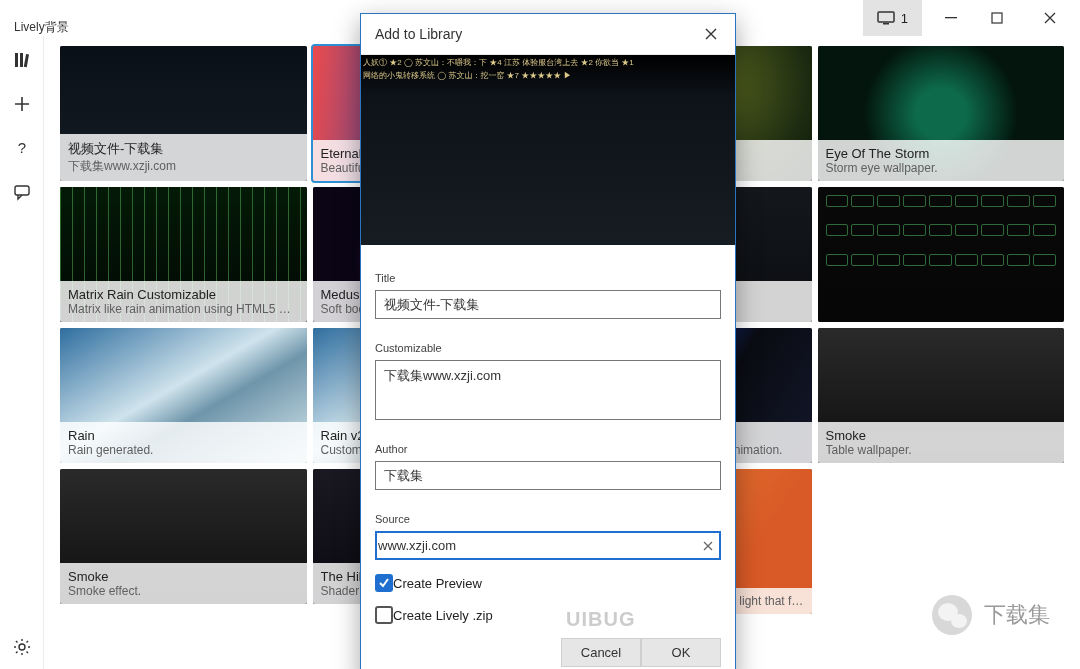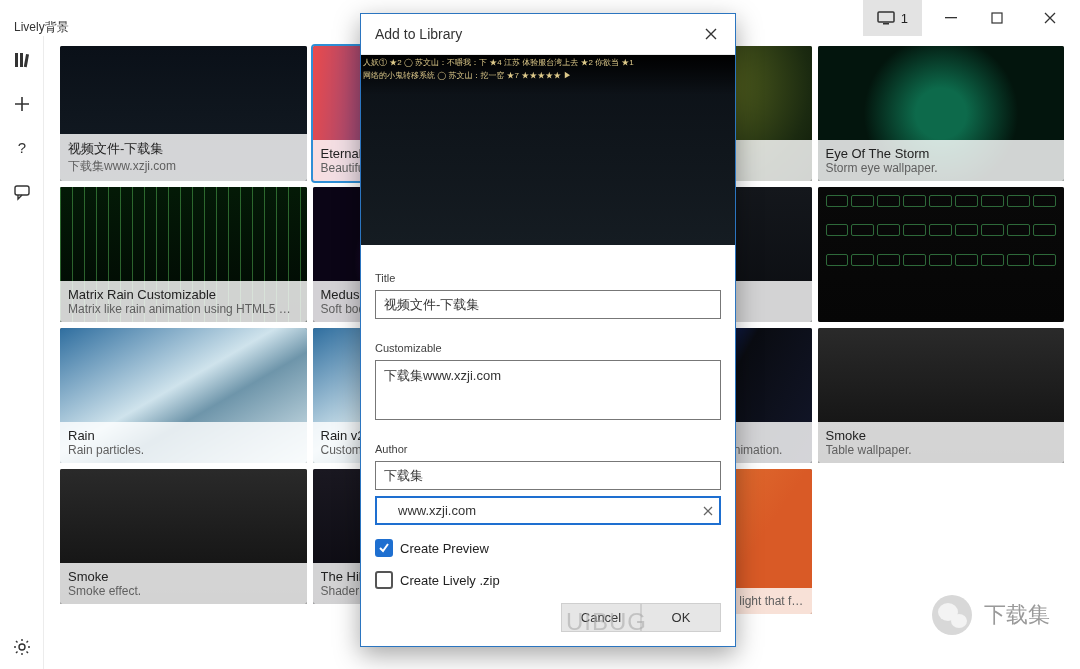--- a/index.html
+++ b/index.html
@@ -78,32 +78,32 @@
   }
   .modal-header{display:flex;align-items:center;justify-content:space-between;padding:10px 14px;border-bottom:1px solid #eaeaea}
   .modal-title{font-size:14px;color:#333}
   .modal-close{font-size:14px;color:#333;padding:4px}
   .modal-preview{height:190px;background:linear-gradient(#0b1016,#151c22);position:relative;overflow:hidden}
   .mp-top{position:absolute;top:0;left:0;right:0;height:40px;background:linear-gradient(#000,rgba(0,0,0,0));display:flex;flex-direction:column;gap:2px;padding:2px;font-size:8px;color:#ddc98a;overflow:hidden}
   .mp-line{white-space:nowrap}
   .modal-body{padding:10px 14px 14px;display:flex;flex-direction:column;gap:6px}
   .fl{font-size:11px;color:#404040;margin-top:17px}
   .tf{width:100%;border:1px solid var(--field-border);padding:6px 8px;font-size:13px;color:#333;outline:none;background:#fff}
-  .tf:focus,.tf.focus{border:2px solid var(--field-focus);padding:5px 21px}
+  .tf:focus,.tf.focus{border:2px solid var(--field-focus);padding:5px 1px}
   .ta{height:60px;resize:none;font-family:inherit}
   .source-wrap{position:relative}
   .source-wrap .clear{position:absolute;right:8px;top:50%;transform:translateY(-50%);color:#666;font-size:11px}
-  .chk-row{display:flex;align-items:center;gap:7px;margin-top:8px}
+  .chk-row{display:flex;align-items:center;gap:0;margin-top:8px}
   .chk{width:18px;height:18px;border:2px solid #555;border-radius:3px;display:flex;align-items:center;justify-content:center}
   .chk.checked{background:var(--field-focus);border-color:var(--field-focus);color:#fff}
   .modal-footer{display:flex;justify-content:flex-end;padding:0 14px 14px}
   .btn{min-width:80px;padding:6px 14px;background:var(--btn-grey);border:1px solid #cfcfcf;font-size:13px;color:#333;text-align:center}
 
   
-  .debug-water{position:absolute;left:566px;top:608px;font-size:24px;font-weight:400;color:rgba(170,170,170,.6);letter-spacing:1px}
+  .debug-water{position:absolute;left:566px;top:608px;font-size:20px;font-weight:700;color:rgba(170,170,170,.6);letter-spacing:1px}
   .wechat{position:absolute;right:30px;bottom:34px;display:flex;align-items:center;gap:12px;color:#9a9a9a;font-size:22px}
   .wc-icon{width:40px;height:40px;border-radius:50%;background:#c8c8c8;position:relative;opacity:.7}
   .wc-icon:before,.wc-icon:after{content:"";position:absolute;background:#eee;border-radius:50%}
   .wc-icon:before{width:20px;height:18px;left:6px;top:8px}
   .wc-icon:after{width:16px;height:14px;right:5px;bottom:7px}
 
   svg{display:block}
 </style>
 </head>
 <body>
@@ -266,21 +266,21 @@
                 <i></i>
                 <i></i>
                 <i></i>
               </div>
             </div>
           </div>
           <div class="card">
             <div class="thumb bg-wave"></div>
             <div class="overlay">
               <div class="ct">Rain</div>
-              <div class="cs">Rain particles.</div>
+              <div class="cs">Rain generated.</div>
             </div>
           </div>
           <div class="card">
             <div class="thumb bg-wave"></div>
             <div class="overlay">
               <div class="ct">Rain v2</div>
               <div class="cs">Customisable rain particles.</div>
             </div>
           </div>
           <div class="card">
@@ -338,20 +338,21 @@
       <span class="mp-line">网络的小鬼转移系统   ◯ 苏文山：挖一窑 ★7  ★★★★★  ▶</span>
     </div>
   </div>
   <div class="modal-body">
     <span class="fl">Title</span>
     <input class="tf" value="视频文件-下载集" style="">
     <span class="fl">Customizable</span>
     <textarea class="tf ta" style="">下载集www.xzji.com</textarea>
     <span class="fl">Author</span>
     <input class="tf" value="下载集" style="">
+    <span class="fl">Source</span>
     <div class="source-wrap">
       <input class="tf focus" value="www.xzji.com" style="">
       <span class="clear">
         <svg width="10" height="10" viewBox="0 0 10 10">
             <path d="M1 1 L9 9 M9 1 L1 9" stroke="#666" stroke-width="1.3"></path>
           </svg>
       </span>
     </div>
     <div class="chk-row">
       <span class="chk checked">

